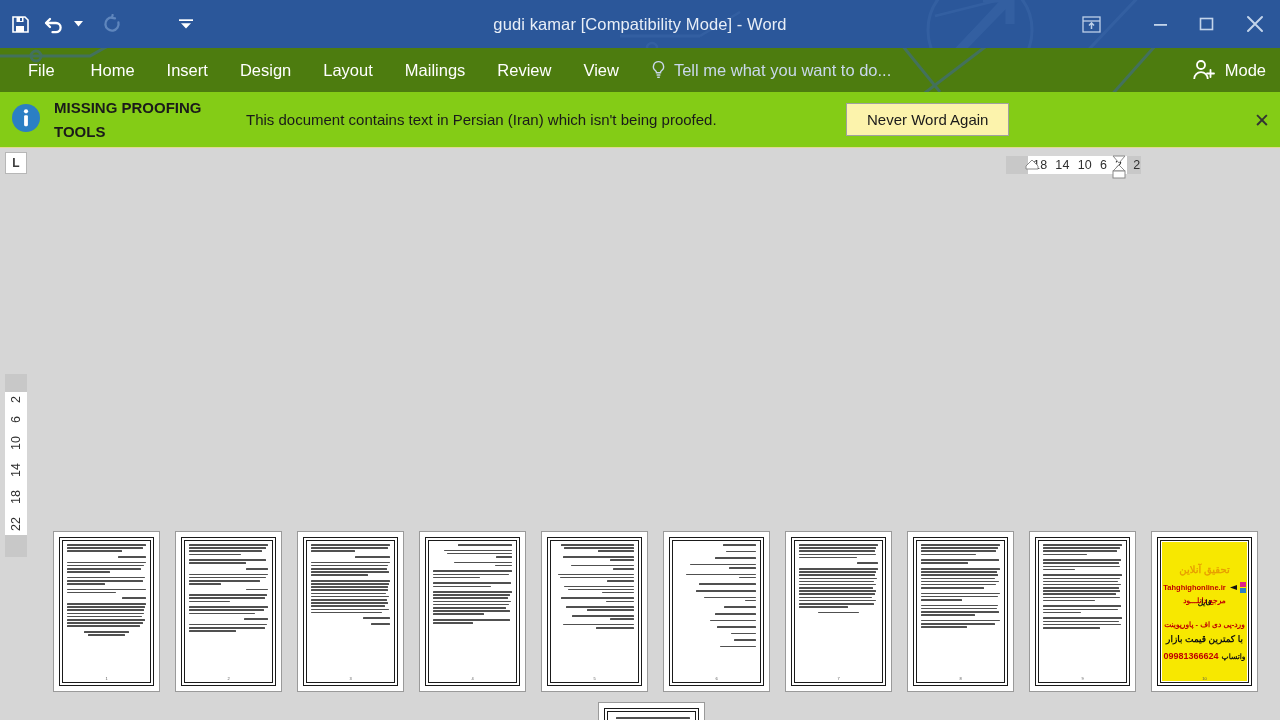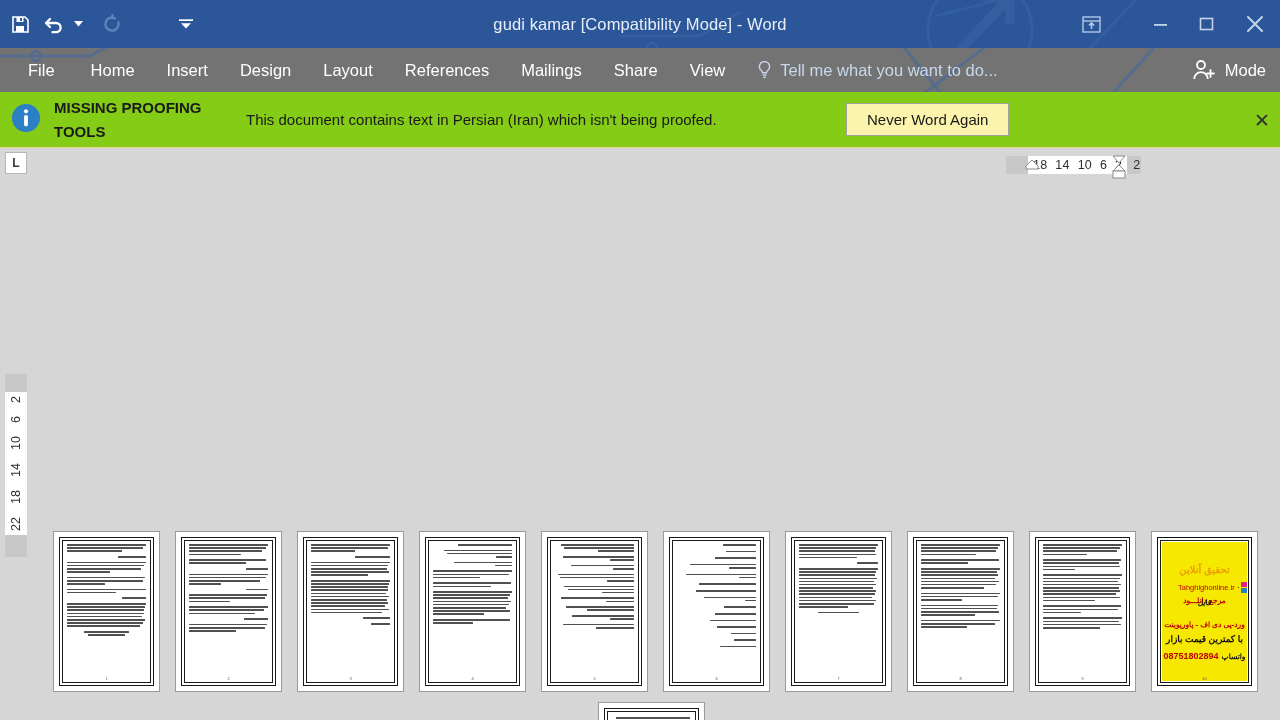--- a/index.html
+++ b/index.html
@@ -43,21 +43,21 @@
     width: 46px; display: flex; align-items: center; justify-content: center;
     color: #cfdcee;
   }
   .win-btn.close { width: 50px; }
   .win-btn.ribbon-opt { width: 46px; margin-right: 24px; }
 
   
   .ribbonbar {
     position: relative;
     height: 44px;
-    background: #737373;
+    background: #4d7c0f;
     display: flex; align-items: center;
     overflow: hidden;
   }
   .rb-deco { position:absolute; inset:0; pointer-events:none; opacity:.5; }
   .tabs { display: flex; align-items: center; position: relative; z-index: 2; }
   .tab {
     color: #ffffff;
     font-size: 16.5px;
     padding: 0 16px;
     height: 44px; line-height: 44px;
@@ -198,21 +198,21 @@
   }
   .pg-num {
     position: absolute; bottom: 4px; left: 0; right: 0;
     text-align: center; font-size: 4px; color: #555;
   }
 
   
   .adpage { background: #f7e800; position: absolute; inset: 4px; }
   .ad-l { position: absolute; left: 0; right: 0; text-align: center; margin-top: 12px; }
   .ad-head { color: #e8a000; font-size: 10px; font-weight: bold; letter-spacing:.3px; }
-  .ad-site { color: #c00000; font-size: 7.5px; font-weight: normal; padding-left: 16px; }
+  .ad-site { color: #c00000; font-size: 7.5px; font-weight: bold; }
   .ad-red { color: #c00000; font-size: 7.5px; font-weight: bold; }
   .ad-blk { color: #111; font-size: 7.5px; font-weight: bold; }
   .ad-big { color: #111; font-size: 9px; font-weight: bold; }
   .ad-phone { color: #c00000; font-size: 9px; font-weight: bold; }
 
   
   .vscroll {
     position: absolute; right: 0; top: 0; bottom: 0; width: 0px;
   }
 </style>
@@ -305,23 +305,22 @@
       <path d="M905 60 L1010 -20"></path>
     </g>
   </svg>
 
   <div class="tabs">
     <div class="tab file">File</div>
     <div class="tab">Home</div>
     <div class="tab">Insert</div>
     <div class="tab">Design</div>
     <div class="tab">Layout</div>
-    <div class="tab">References</div>
     <div class="tab">Mailings</div>
-    <div class="tab">Share</div>
+    <div class="tab">Review</div>
     <div class="tab">View</div>
   </div>
 
   <div class="tellme">
     <svg width="15" height="20" viewBox="0 0 15 20">
       <path d="M7.5 1.6 a5 5 0 0 1 3.2 8.9 c-.9.8-1.2 1.4-1.2 2.3 h-4 c0-.9-.3-1.5-1.2-2.3 A5 5 0 0 1 7.5 1.6z" fill="none" stroke="#c9d8ec" stroke-width="1.4"></path>
       <line x1="5.6" y1="15" x2="9.4" y2="15" stroke="#c9d8ec" stroke-width="1.4"></line>
       <line x1="6.2" y1="17.3" x2="8.8" y2="17.3" stroke="#c9d8ec" stroke-width="1.4"></line>
     </svg>
     <span>Tell me what you want to do...</span>
@@ -810,21 +809,21 @@
             <span style="display:inline-flex;flex-direction:column;gap:1px">
               <span style="display:block;width:6px;height:5px;background:#e0218a"></span>
               <span style="display:block;width:6px;height:5px;background:#2b7fc4"></span>
             </span>
           </div>
           <div class="ad-l ad-red" style="top:42px">مرجع دانلـــود</div>
           <div class="ad-l ad-blk" style="top:44px">فایل</div>
           <div class="ad-l ad-red" style="top:66px">ورد-پی دی اف - پاورپوینت</div>
           <div class="ad-l ad-big" style="top:80px">با کمترین قیمت بازار</div>
           <div class="ad-l" style="top:97px;display:flex;align-items:center;justify-content:center;gap:3px;">
-            <span class="ad-phone">08751802894</span>
+            <span class="ad-phone">09981366624</span>
             <span class="ad-blk">واتساپ</span>
           </div>
         </div>
         <div class="pg-num">10</div>
       </div>
     </div>
 
   </div>
 
   <div class="pages-row2">

